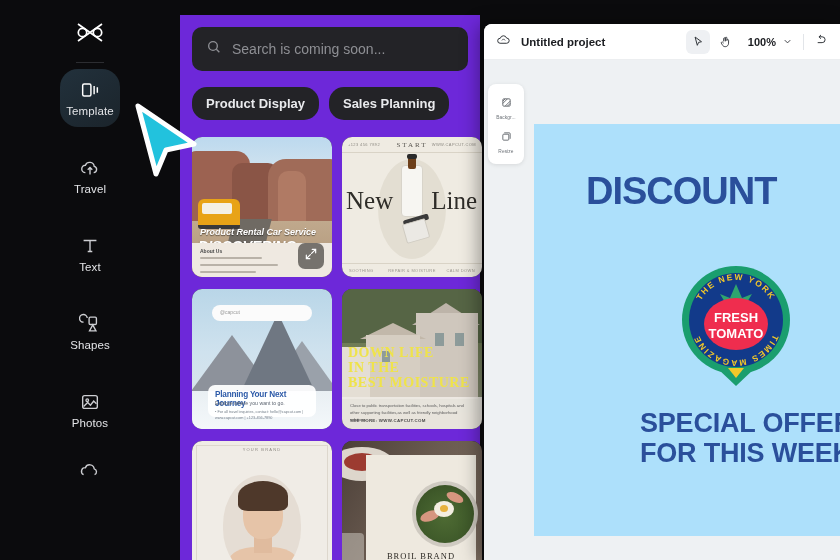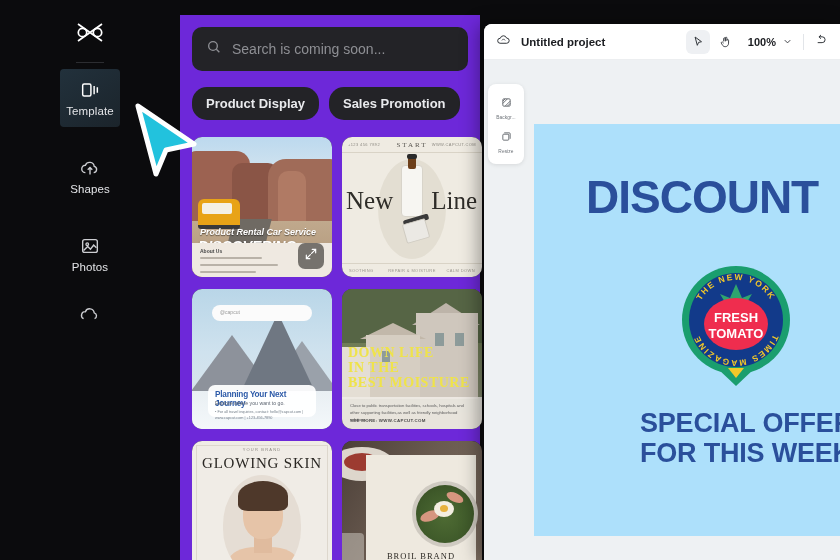--- a/index.html
+++ b/index.html
@@ -13,21 +13,21 @@
 
   
   #rail {
     position: absolute; left: 0; top: 0; width: 180px; height: 560px;
     background: #0b0b0d;
     display: flex; flex-direction: column; align-items: center;
   }
   #brand-logo { margin-top: 16px; width: 40px; height: 36px; display: flex; align-items: center; justify-content: center; }
   #rail-divider { width: 28px; height: 1px; background: #2c2d31; margin: 10px 0 6px; }
   .rail-item {
-    width: 60px; height: 58px; border-radius: 4px;
+    width: 60px; height: 58px; border-radius: 18px;
     display: flex; flex-direction: column; align-items: center; justify-content: center;
     gap: 4px; margin-bottom: 20px; color: #d6d7da;
   }
   .rail-item.active { background: linear-gradient(145deg,#22313c,#1b242b); }
   .rail-item .lbl { font-size: 11.5px; letter-spacing: .1px; color: #e3e4e7; }
   .rail-icon { width: 22px; height: 22px; display: block; }
 
   
   #tpanel {
     position: absolute; left: 180px; top: 0; width: 300px; height: 560px;
@@ -173,21 +173,21 @@
     background:#fff; border-radius: 8px; padding: 6px 0;
     box-shadow: 0 1px 4px rgba(0,0,0,.10);
   }
   .ed-pitem { display:flex; flex-direction:column; align-items:center; gap:3px; padding:4px 0; }
   .ed-pitem .lb { font-size:4.8px; color:#6d7278; letter-spacing:.1px;}
   #canvas {
     position:absolute; left:50px; top:64px; width: 400px; height: 412px;
     background: #ade0fb;
   }
   #cv-discount {
-    position:absolute; left:52px; top:46px; font-size:46px; font-weight:700;
+    position:absolute; left:52px; top:46px; font-size:38px; font-weight:700;
     color:#2a4f9b; letter-spacing:-1px; white-space:nowrap;
   }
   #cv-badge { position:absolute; left:146px; top:140px; width:112px; height:128px; }
   #cv-offer1, #cv-offer2 {
     position:absolute; left:106px; font-size:27px; font-weight:700;
     color:#2a4f9b; letter-spacing:-.2px; white-space:nowrap;
   }
   #cv-offer1 { top:284px; }
   #cv-offer2 { top:314px; }
 
@@ -220,24 +220,42 @@
     </div>
 
 
     <div class="rail-item">
       <span class="rail-icon">
         <svg width="22" height="22" viewBox="0 0 24 24" fill="none" stroke="#cdced2" stroke-width="1.5">
           <path d="M7 17a4 4 0 010-8 5 5 0 019.6 1.3A3.4 3.4 0 0116 17"></path>
           <path d="M12 19v-7M9.5 14L12 11.5 14.5 14"></path>
         </svg>
       </span>
+      <span class="lbl">Travel</span>
+    </div>
+
+    <div class="rail-item">
+      <span class="rail-icon">
+        <svg width="22" height="22" viewBox="0 0 24 24" fill="none" stroke="#cdced2" stroke-width="1.5">
+          <path d="M5 6h14M12 6v12M9.5 18h5"></path>
+        </svg>
+      </span>
+      <span class="lbl">Text</span>
+    </div>
+
+    <div class="rail-item">
+      <span class="rail-icon">
+        <svg width="22" height="22" viewBox="0 0 24 24" fill="none" stroke="#cdced2" stroke-width="1.5">
+          <path d="M9 5.5A4.2 4.2 0 105 10"></path>
+          <rect x="11" y="4.5" width="8" height="8" rx="1.4"></rect>
+          <path d="M11.5 19.5L15 13l3.5 6.5z"></path>
+        </svg>
+      </span>
       <span class="lbl">Shapes</span>
     </div>
-
-
 
     <div class="rail-item">
       <span class="rail-icon">
         <svg width="22" height="22" viewBox="0 0 24 24" fill="none" stroke="#cdced2" stroke-width="1.5">
           <rect x="4" y="5" width="16" height="14" rx="2.2"></rect>
           <circle cx="9" cy="10" r="1.4"></circle>
           <path d="M5 17l4.5-4.5 3 3L16 11l3 3"></path>
         </svg>
       </span>
       <span class="lbl">Photos</span>
@@ -259,21 +277,21 @@
         <svg width="16" height="16" viewBox="0 0 24 24" fill="none" stroke="#8e8f94" stroke-width="2">
           <circle cx="10.5" cy="10.5" r="6.5"></circle>
             <path d="M15.5 15.5L20 20"></path>
         </svg>
       </span>
       <span class="ph">Search is coming soon...</span>
     </div>
 
     <div id="chips">
       <div class="chip">Product Display</div>
-      <div class="chip">Sales Promotion</div>
+      <div class="chip">Sales Planning</div>
 
     </div>
 
     <div id="grid">
 
       <div class="card">
         <div class="c1-sky"></div>
         <div class="c1-rock-l"></div>
         <div class="c1-rock-m"></div>
         <div class="c1-rock-r"></div>
@@ -352,21 +370,20 @@
         <div class="c4-foot">
           <div class="c4-fd">Close to public transportation facilities, schools, hospitals and other supporting facilities,as well as friendly neighborhood relations.</div>
           <div class="c4-fl">SEE MORE: WWW.CAPCUT.COM</div>
         </div>
       </div>
 
       <div class="card">
         <div class="c5-bg"></div>
         <div class="c5-frame"></div>
         <div class="c5-brand">YOUR BRAND</div>
-        <div class="c5-h">GLOWING SKIN</div>
         <div class="c5-oval">
           <div class="c5-shoulder"></div>
           <div class="c5-neck"></div>
           <div class="c5-face"></div>
           <div class="c5-hair"></div>
         </div>
       </div>
 
       <div class="card">
         <div class="c6-bg"></div>

